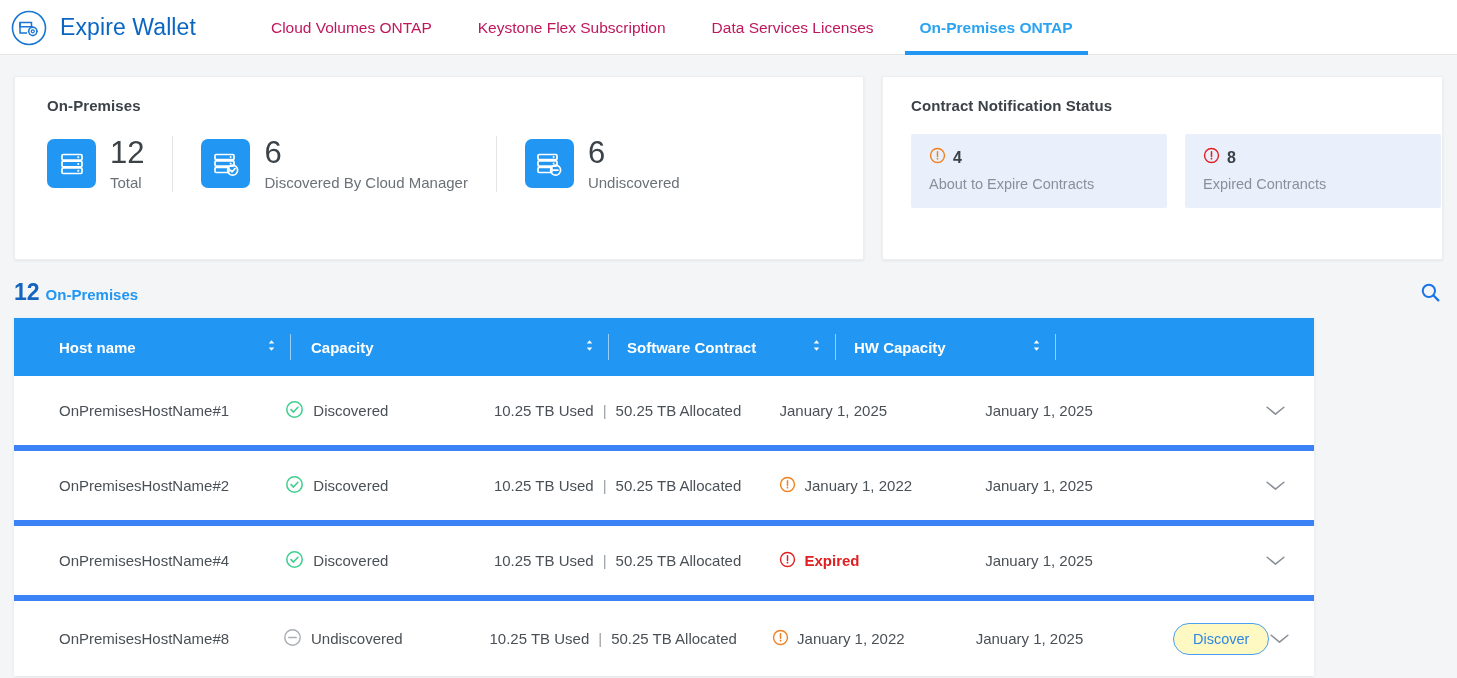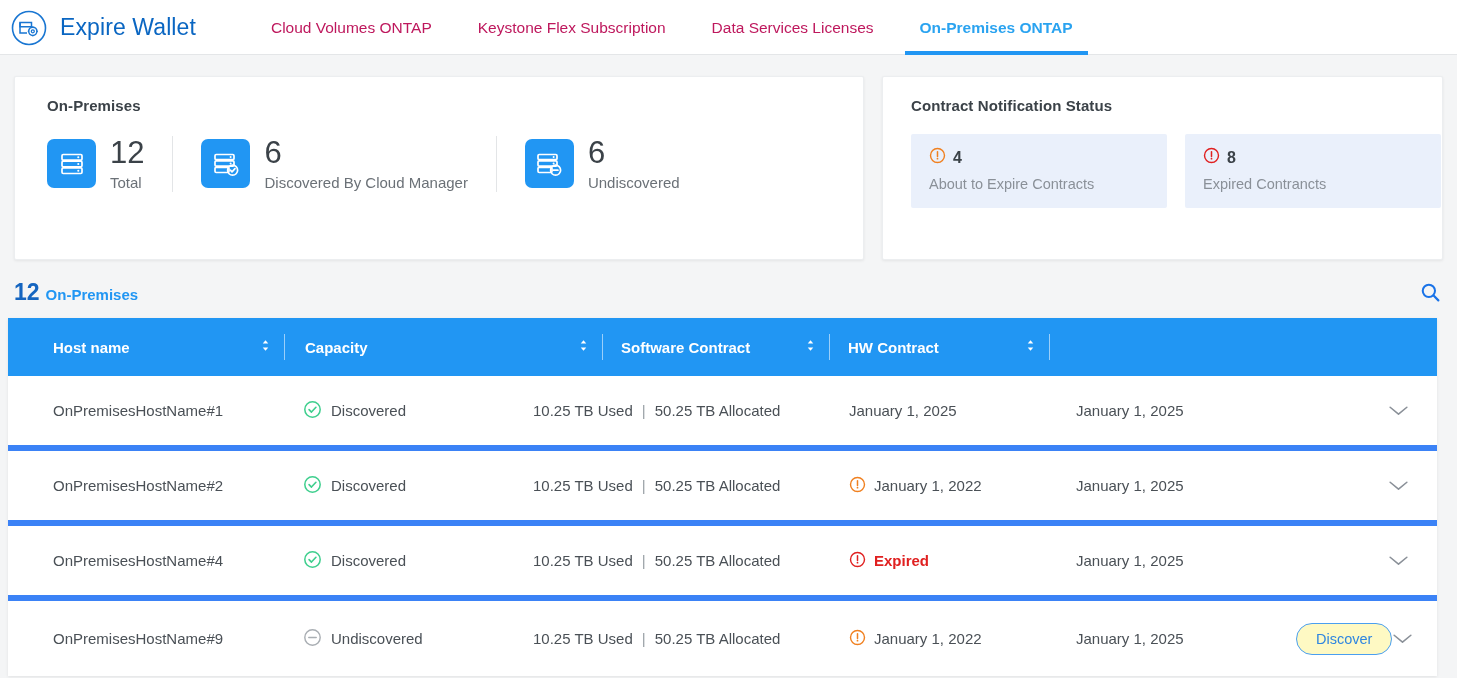--- a/index.html
+++ b/index.html
@@ -77,21 +77,21 @@
   .table-head-bar {
     position:absolute; top:272px; left:14px; width:1429px; height:40px;
     display:flex; align-items:center; justify-content:space-between;
   }
   .count-line { display:flex; align-items:baseline; gap:6px; }
   .count-num { font-size:23px; font-weight:700; color:#1565c0; }
   .count-word { font-size:15px; font-weight:700; color:#2196f3; }
   .search-btn { width:26px; height:26px; display:flex; align-items:center; justify-content:center; cursor:pointer; }
 
   .table {
-    position:absolute; top:318px; left:8px; width:1429px;
+    position:absolute; top:318px; left:14px; width:1300px;
     background:#fff; box-shadow:0 1px 3px rgba(0,0,0,0.08);
   }
   .thead {
     display:flex; align-items:center; height:58px; background:#2196f3; color:#fff;
   }
   .th {
     position:relative; display:flex; align-items:center; justify-content:space-between;
     font-size:15px; font-weight:700; height:58px; padding:0 14px 0 0;
   }
   .th .th-label { white-space:nowrap; }
@@ -322,21 +322,21 @@
       <div class="th col-sw">
         <span class="th-label">Software Contract</span>
         <span>
           <svg viewBox="0 0 12 16" width="11" height="15">
             <path d="M6 2.2l3 3.6H3z" fill="#ffffff"></path>
             <path d="M6 13.8l3-3.6H3z" fill="#ffffff"></path>
           </svg>
         </span>
       </div>
       <div class="th col-hw">
-        <span class="th-label">HW Contract</span>
+        <span class="th-label">HW Capacity</span>
         <span>
           <svg viewBox="0 0 12 16" width="11" height="15">
             <path d="M6 2.2l3 3.6H3z" fill="#ffffff"></path>
             <path d="M6 13.8l3-3.6H3z" fill="#ffffff"></path>
           </svg>
         </span>
       </div>
       <div class="th col-act last">
         <span class="th-label"></span>
       </div>
@@ -440,21 +440,21 @@
         <span class="spacer"></span>
         <span class="chev">
           <svg viewBox="0 0 22 14" width="21" height="13">
             <path d="M2 3.5L11 11l9-7.5" fill="none" stroke="#8a9098" stroke-width="1.7" stroke-linecap="round" stroke-linejoin="round"></path>
           </svg>
         </span>
       </div>
     </div>
 
     <div class="trow">
-      <div class="cell c-host">OnPremisesHostName#9</div>
+      <div class="cell c-host">OnPremisesHostName#8</div>
       <div class="cell c-status">
         <span>
           <svg viewBox="0 0 20 20" width="19" height="19">
             <circle cx="10" cy="10" r="8.1" fill="none" stroke="#a9aeb3" stroke-width="1.5"></circle>
             <line x1="6.1" y1="10" x2="13.9" y2="10" stroke="#a9aeb3" stroke-width="1.6" stroke-linecap="round"></line>
           </svg>
         </span>
         <span>Undiscovered</span>
       </div>
       <div class="cell c-cap">

